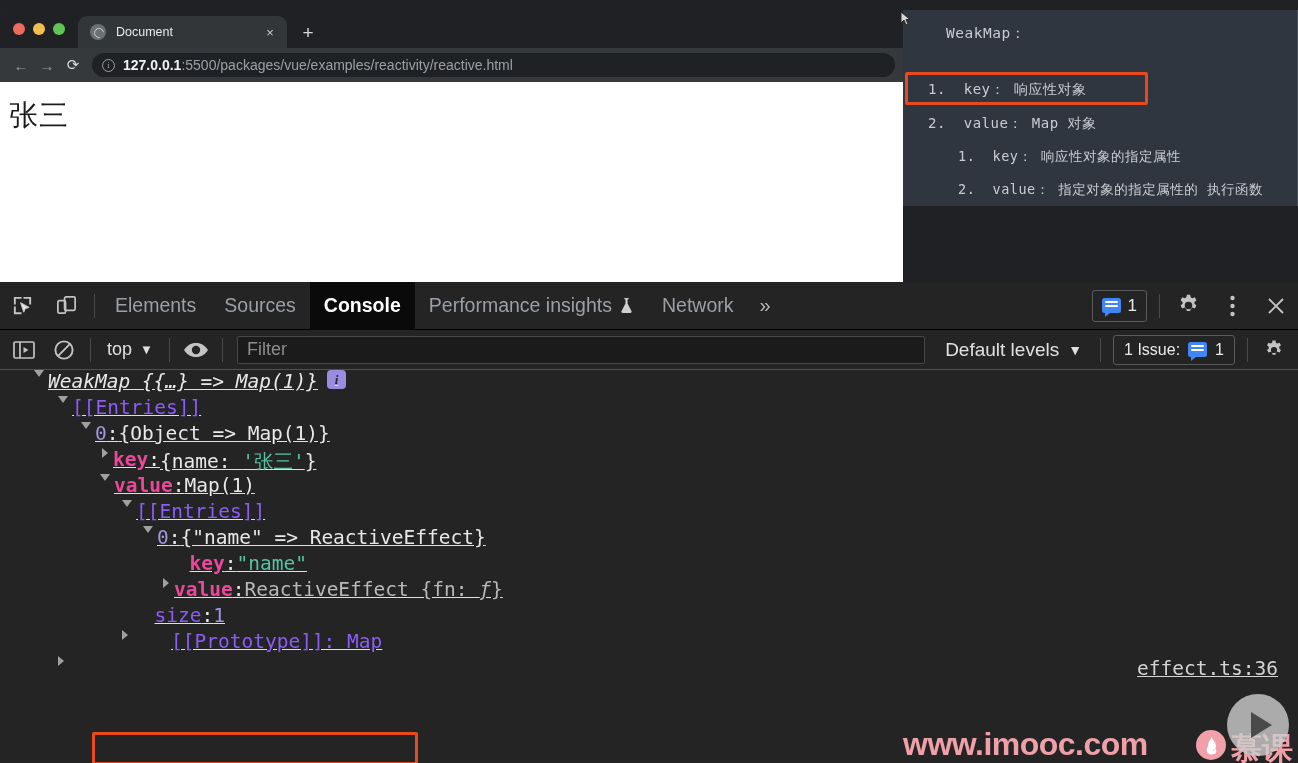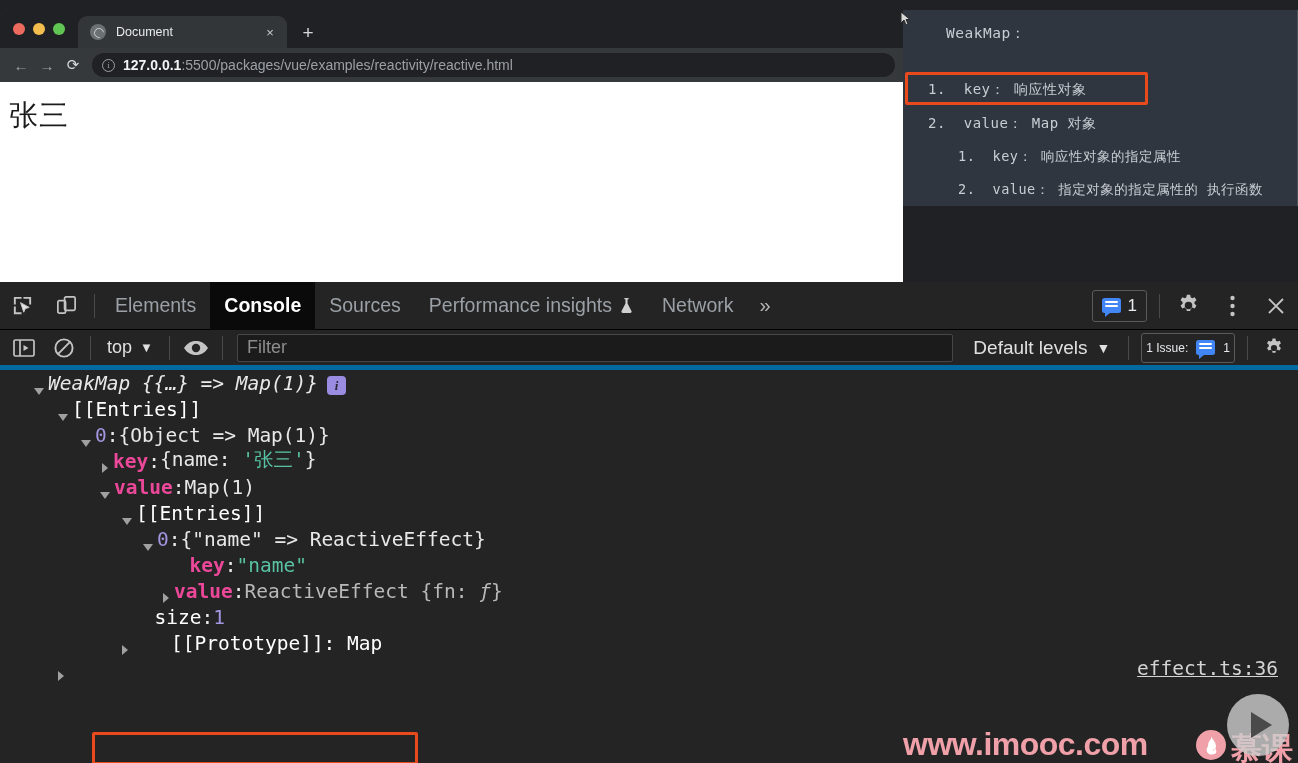--- a/index.html
+++ b/index.html
@@ -139,62 +139,62 @@
     content: ""; position: absolute; left: 3px; bottom: -4px;
     border-left: 5px solid #4285f4; border-bottom: 4px solid transparent;
   }
   .speech i {
     position: absolute; left: 3px; top: 3px; width: 13px; height: 2px;
     background: #fff; box-shadow: 0 4px 0 #fff; border-radius: 1px;
   }
 
   .dt-filterbar {
     height: 40px; background: #242424; display: flex; align-items: center;
-    padding: 0 4px; border-bottom: 5px solid #0369a1;
+    padding: 0 4px; border-bottom: 1px solid #0369a1;
   }
   .fb-ico { width: 40px; height: 40px; display: flex; align-items: center; justify-content: center; color: #c4c4c4; flex: none; }
   .fb-context {
     display: flex; align-items: center; gap: 8px; padding: 0 10px;
     color: #e0e0e0; font-size: 18px; flex: none;
   }
   .fb-input {
     flex: 1; height: 28px; background: #1b1b1b;
     border: 1px solid #474747; border-radius: 2px;
     margin: 0 8px; padding: 0 9px; color: #cfcfcf; font-size: 18px;
     font-family: "Liberation Sans", sans-serif; outline: none;
   }
   .fb-input::placeholder { color: #8d8d8d; }
   .fb-levels {
     display: flex; align-items: center; gap: 9px; padding: 0 12px;
     color: #e0e0e0; font-size: 19px; flex: none;
   }
   .fb-issue {
     display: flex; align-items: center; gap: 8px; height: 30px;
-    border: 1px solid #5a5a5a; border-radius: 3px; padding: 0 4px;
-    color: #e8eaed; font-size: 12px; flex: none; margin: 0 6px;
+    border: 1px solid #5a5a5a; border-radius: 3px; padding: 0 10px;
+    color: #e8eaed; font-size: 16px; flex: none; margin: 0 6px;
   }
 
   
   .console {
     position: relative; height: 345px; background: #242424; overflow: hidden;
     font-family: "DejaVu Sans Mono", monospace;
   }
   .c-line {
-    position: absolute; left: 0; height: 25px; display: flex; align-items: flex-end;
-    font-size: 19.5px; color: #e0e0e0; white-space: nowrap;
+    position: absolute; left: 0; height: 25px; display: flex; align-items: flex-start;
+    font-size: 19.5px; color: #e0e0e0; white-space: nowrap; text-decoration: underline;
   }
   .tri {
     width: 0; height: 0; margin-right: 5px; flex: none;
     border-left: 6.5px solid #a0a0a0; border-top: 5px solid transparent; border-bottom: 5px solid transparent;
   }
   .tri.open { border-left: 5.5px solid transparent; border-right: 5.5px solid transparent; border-top: 7px solid #a0a0a0; border-bottom: 0; margin-right: 4px; }
   .tri.blank { border: 0; width: 6.5px; }
   .ital { font-style: italic; }
   .k-prop { color: #ec4899; font-weight: bold; }
-  .k-internal { color: #ffffff; }
+  .k-internal { color: #8b5cf6; }
   .k-str { color: #58c2a2; }
   .k-num { color: #a395e0; }
   .k-plain { color: #e8e8e8; }
   .k-dim { color: #b9b9b9; }
   .infoicon {
     width: 19px; height: 19px; border-radius: 4px; background: #9a8ce0;
     color: #2b2536; font-size: 13px; font-weight: bold; font-style: italic;
     display: flex; align-items: center; justify-content: center;
     margin-left: 9px; flex: none; font-family: "Liberation Serif", serif;
   }
@@ -300,25 +300,25 @@
       <div class="dt-icobtn">
         <svg width="23" height="23" viewBox="0 0 24 24">
             <rect x="3" y="7" width="8" height="13" rx="1.5" fill="none" stroke="#c4c4c4" stroke-width="1.8"></rect>
             <rect x="10" y="3" width="11" height="14" rx="1.5" fill="none" stroke="#c4c4c4" stroke-width="1.8"></rect>
           </svg>
       </div>
       <div class="dt-sep"></div>
       <div class="dt-tab">
           <span>Elements</span>
         </div>
+      <div class="dt-tab">
+          <span>Sources</span>
+        </div>
       <div class="dt-tab selected">
           <span>Console</span>
-        </div>
-      <div class="dt-tab">
-          <span>Sources</span>
         </div>
       <div class="dt-tab">
         <span>Performance insights</span>
         <svg width="15" height="17" viewBox="0 0 14 16">
             <path d="M5 1h4v1H8v4.2l3.4 6.4A1.4 1.4 0 0 1 10.2 15H3.8a1.4 1.4 0 0 1-1.2-2.4L6 6.2V2H5z" fill="#cfcfcf"></path>
           </svg>
       </div>
       <div class="dt-tab">
           <span>Network</span>
         </div>

